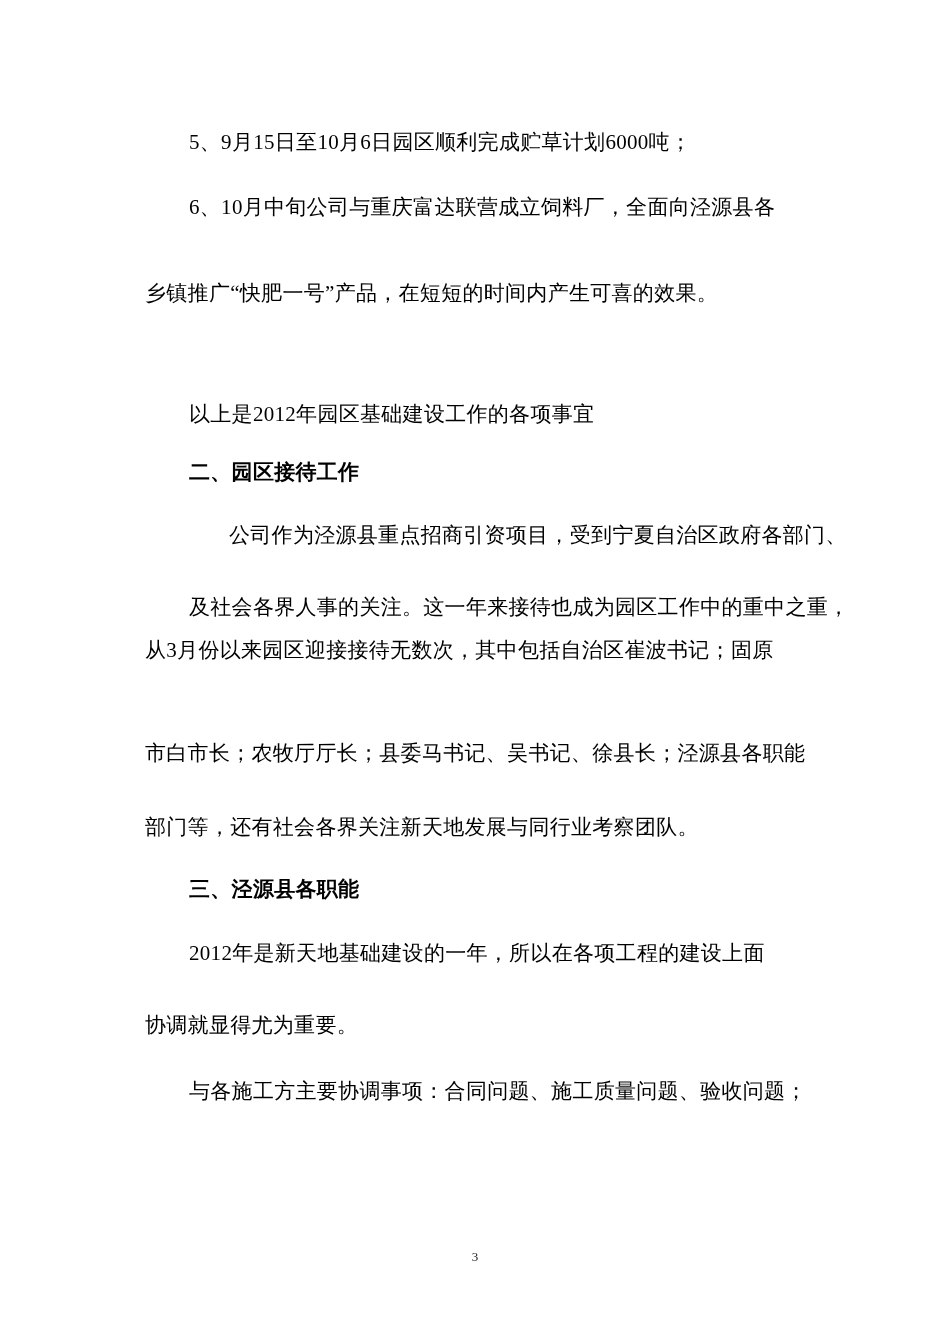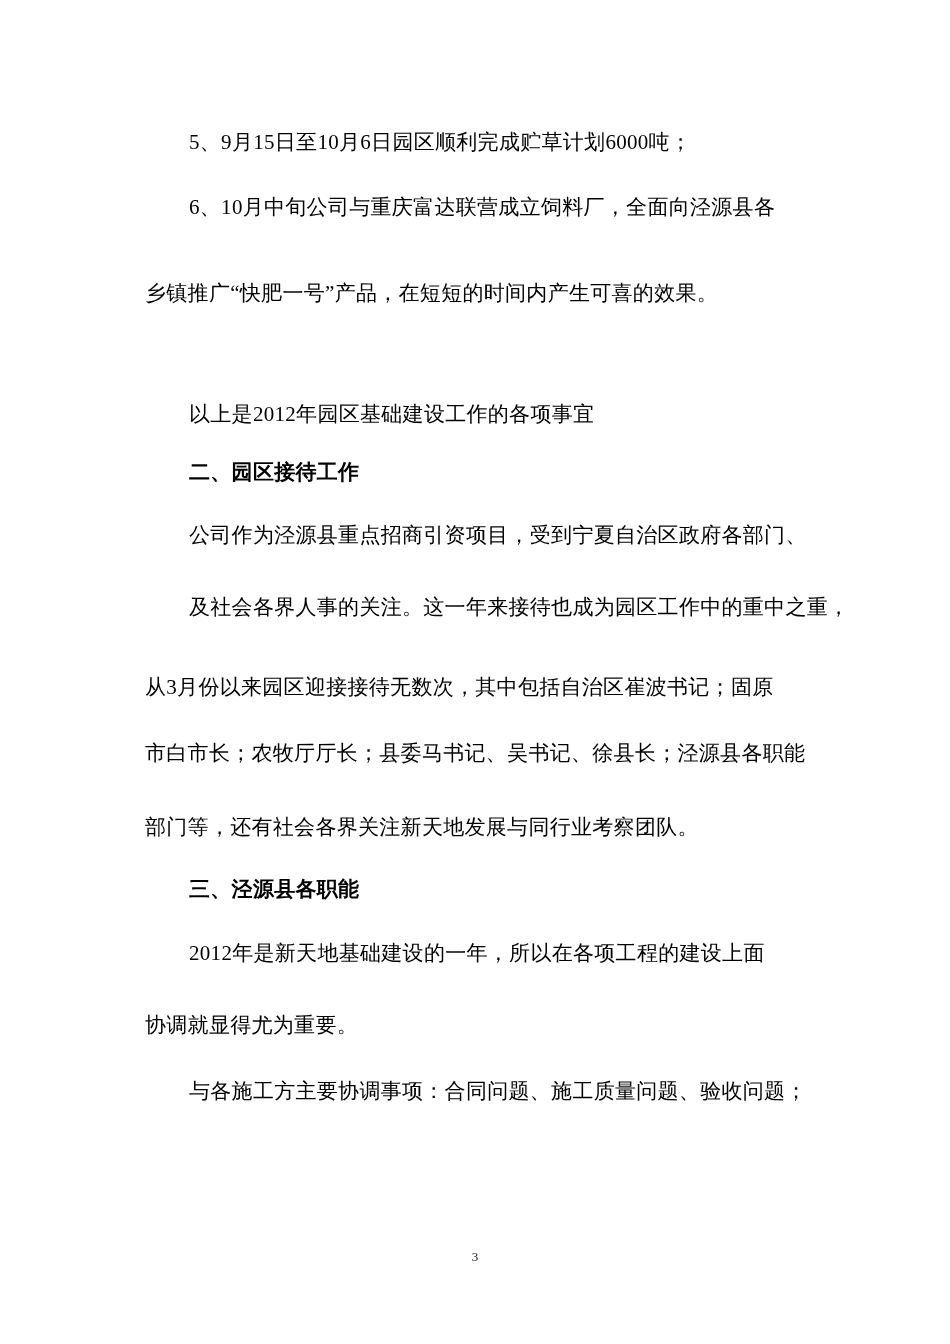--- a/index.html
+++ b/index.html
@@ -44,23 +44,23 @@
   </style>
 </head>
 <body>
 
 <div class="page">
   <div class="line indent" style="top:129px;">5、9月15日至10月6日园区顺利完成贮草计划6000吨；</div>
   <div class="line indent" style="top:194px;">6、10月中旬公司与重庆富达联营成立饲料厂，全面向泾源县各</div>
   <div class="line" style="top:280px;">乡镇推广“快肥一号”产品，在短短的时间内产生可喜的效果。</div>
   <div class="line indent" style="top:401px;">以上是2012年园区基础建设工作的各项事宜</div>
   <div class="line indent bold" style="top:459px;">二、园区接待工作</div>
-  <div class="line indent" style="top:522px;">公司作为泾源县重点招商引资项目，受到宁夏自治区政府各部门、</div>
+  <div class="line indent" style="top:522px;margin-left:40px;">公司作为泾源县重点招商引资项目，受到宁夏自治区政府各部门、</div>
   <div class="line" style="top:594px;margin-left:44px;">及社会各界人事的关注。这一年来接待也成为园区工作中的重中之重，</div>
-  <div class="line" style="top:674px;text-align:center;">从3月份以来园区迎接接待无数次，其中包括自治区崔波书记；固原</div>
+  <div class="line" style="top:637px;text-align:center;">从3月份以来园区迎接接待无数次，其中包括自治区崔波书记；固原</div>
   <div class="line" style="top:740px;">市白市长；农牧厅厅长；县委马书记、吴书记、徐县长；泾源县各职能</div>
   <div class="line" style="top:814px;">部门等，还有社会各界关注新天地发展与同行业考察团队。</div>
   <div class="line indent bold" style="top:876px;">三、泾源县各职能</div>
   <div class="line indent" style="top:940px;">2012年是新天地基础建设的一年，所以在各项工程的建设上面</div>
   <div class="line" style="top:1012px;">协调就显得尤为重要。</div>
   <div class="line indent" style="top:1078px;">与各施工方主要协调事项：合同问题、施工质量问题、验收问题；</div>
 
   <div class="page-number">3</div>
 </div>
 

